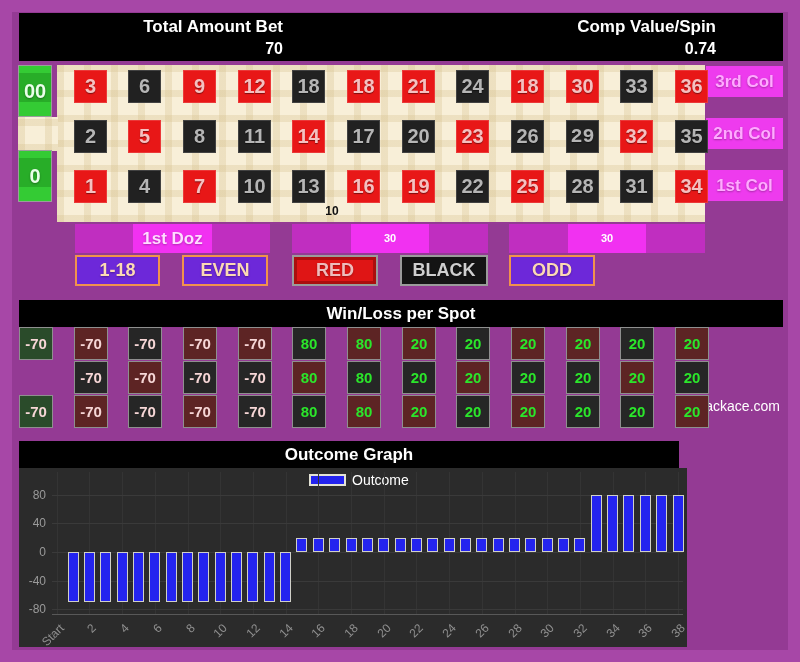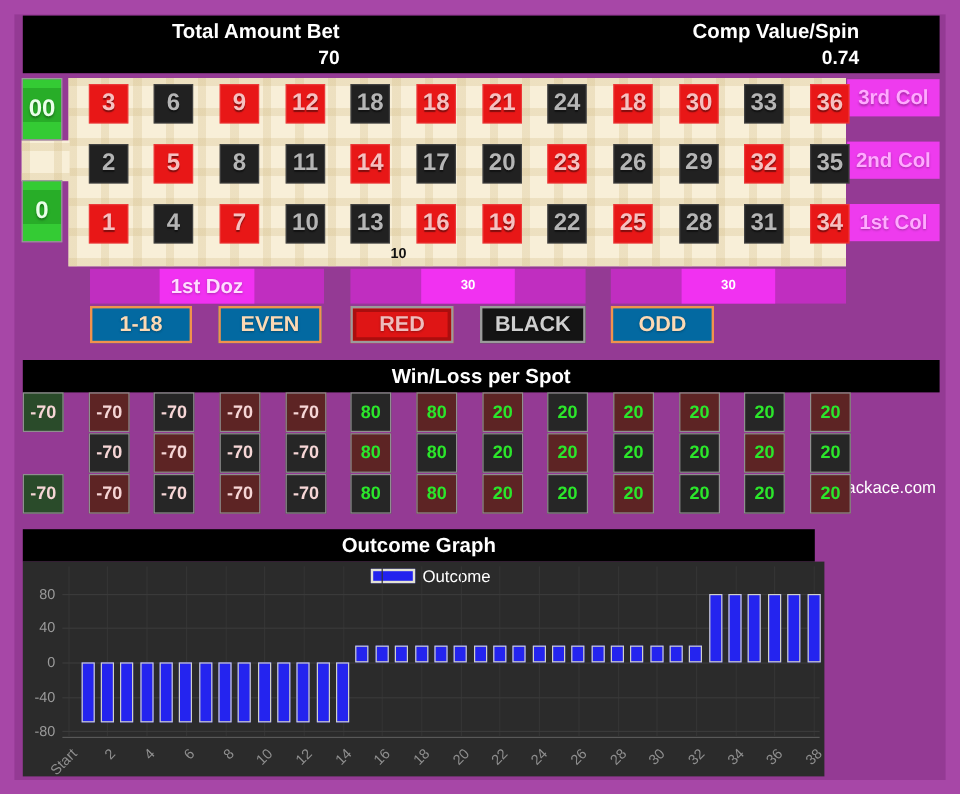--- a/index.html
+++ b/index.html
@@ -27,21 +27,21 @@
   .n-red{background:#e81717;color:#f6c0c0;}
   .n-black{background:#212121;color:#b5b5b5;}
   .colbtn{left:706px;width:77px;height:31px;background:#ee3bee;color:#ffaaff;font-size:17px;font-weight:bold;
     text-align:center;line-height:31px;text-shadow:0 1px 2px rgba(0,0,0,.3);}
   #bet-six-line{left:310px;top:203px;width:44px;height:16px;color:#111;font-size:12px;font-weight:bold;text-align:center;line-height:16px;}
   .doz-strip{top:224px;height:29px;background:#c02ec0;}
   .doz-box{top:224px;height:29px;background:#f131f1;text-align:center;}
   .doz-label{color:#ffdcff;font-size:17px;font-weight:bold;line-height:29px;text-shadow:0 1px 2px rgba(0,0,0,.25);}
   .doz-chip{color:#ffffff;font-size:11px;font-weight:bold;line-height:29px;}
   .outside{top:255px;height:31px;text-align:center;font-size:18px;font-weight:bold;line-height:26px;text-shadow:0 1px 2px rgba(0,0,0,.3);}
-  .o-orange{background:#0369a1;border:2px solid #f1924c;color:#fcd9b4;}
+  .o-orange{background:#6d28d9;border:2px solid #f1924c;color:#fcd9b4;}
   .o-red{background:#df1515;border:2px solid #9b9b9b;box-shadow:inset 0 0 0 3px #ab0e0e;color:#eebcbc;}
   .o-black{background:#141414;border:2px solid #9b9b9b;color:#cfcfcf;}
   
   #wl-bar{left:19px;top:300px;width:764px;height:27px;}
   .wl-cell{width:34px;height:33px;border:1px solid #8f8f8f;text-align:center;font-size:15px;font-weight:bold;line-height:31px;}
   .wl-red{background:#5d2424;}
   .wl-black{background:#262626;}
   .wl-green{background:#2a4b2a;}
   .v-neg{color:#f6d6d6;}
   .v-pos{color:#2be62b;}

